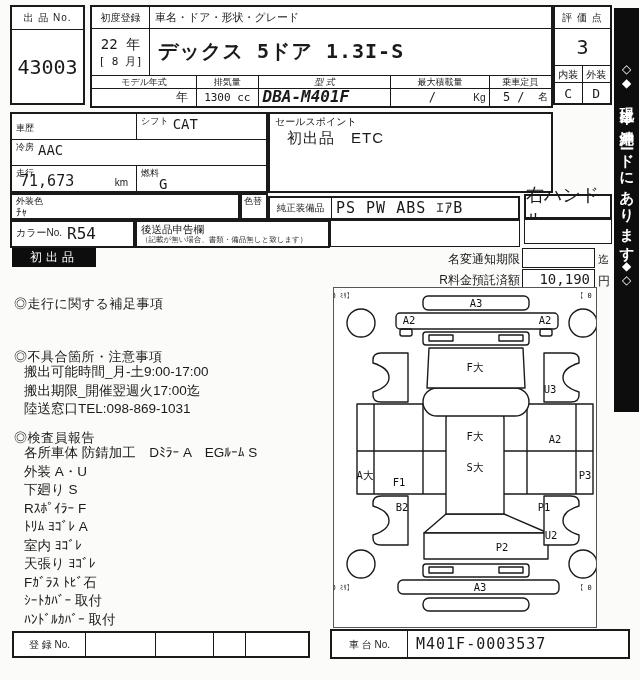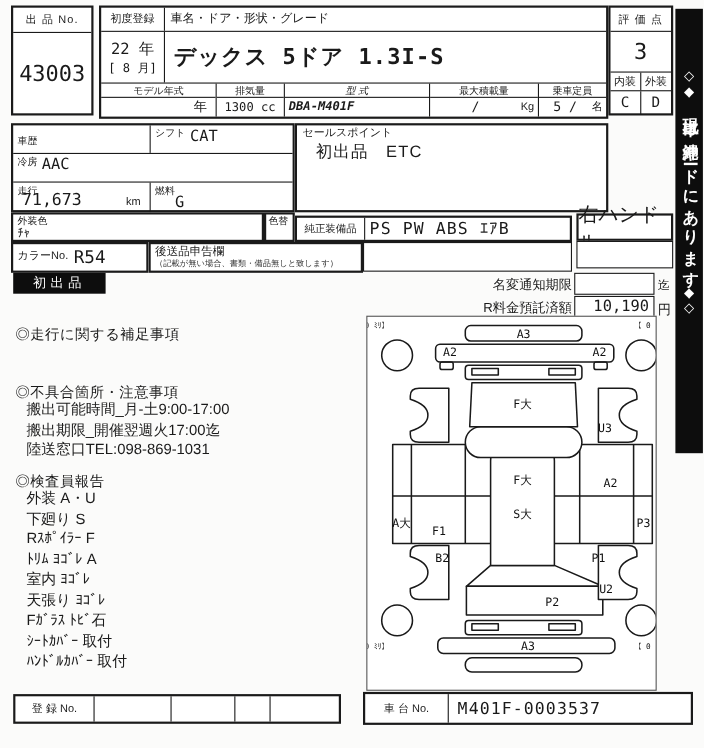--- a/index.html
+++ b/index.html
@@ -49,21 +49,21 @@
     <div class="cell br" style="width:106px;">
       <div class="bb ctr lbl" style="height:12px;">モデル年式</div>
       <div style="font-size:12px;line-height:16px;text-align:right;padding-right:8px;">年</div>
     </div>
     <div class="cell br" style="width:62px;">
       <div class="bb ctr lbl" style="height:12px;">排気量</div>
       <div class="mono ctr" style="font-size:11px;height:16px;">1300 cc</div>
     </div>
     <div class="cell br" style="width:134px;font-style:italic;">
       <div class="bb ctr lbl" style="height:12px;">型  式</div>
-      <div class="mono" style="font-size:11px;line-height:16px;padding-left:4px;font-weight:bold;">DBA-M401F</div>
+      <div class="mono" style="font-size:16px;line-height:16px;padding-left:4px;font-weight:bold;">DBA-M401F</div>
     </div>
     <div class="cell br" style="width:99px;">
       <div class="bb ctr lbl" style="height:12px;">最大積載量</div>
       <div class="row" style="height:16px;align-items:center;">
         <span class="mono" style="flex:1;text-align:center;font-size:12px;">/</span>
         <span style="font-size:10px;padding-right:3px;">Kg</span>
       </div>
     </div>
     <div class="cell" style="width:62px;">
       <div class="bb ctr lbl" style="height:12px;">乗車定員</div>
@@ -168,20 +168,21 @@
 
 <div class="abs remark" style="left:14px;top:295px;">◎走行に関する補足事項</div>
 <div class="abs remark" style="left:14px;top:348px;">◎不具合箇所・注意事項</div>
 <div class="abs" style="left:24px;top:363px;">
     <div class="rline">搬出可能時間_月-土9:00-17:00</div>
     <div class="rline">搬出期限_開催翌週火17:00迄</div>
     <div class="rline">陸送窓口TEL:098-869-1031</div>
   </div>
 <div class="abs remark" style="left:14px;top:429px;">◎検査員報告</div>
 <div class="abs" style="left:24px;top:444px;">
+    <div class="rline">各所車体 防錆加工　Dﾐﾗｰ A　EGﾙｰﾑ S</div>
     <div class="rline">外装 A・U</div>
     <div class="rline">下廻り S</div>
     <div class="rline">Rｽﾎﾟｲﾗｰ F</div>
     <div class="rline">ﾄﾘﾑ ﾖｺﾞﾚ A</div>
     <div class="rline">室内 ﾖｺﾞﾚ</div>
     <div class="rline">天張り ﾖｺﾞﾚ</div>
     <div class="rline">Fｶﾞﾗｽ ﾄﾋﾞ石</div>
     <div class="rline">ｼｰﾄｶﾊﾞｰ 取付</div>
     <div class="rline">ﾊﾝﾄﾞﾙｶﾊﾞｰ 取付</div>
   </div>

